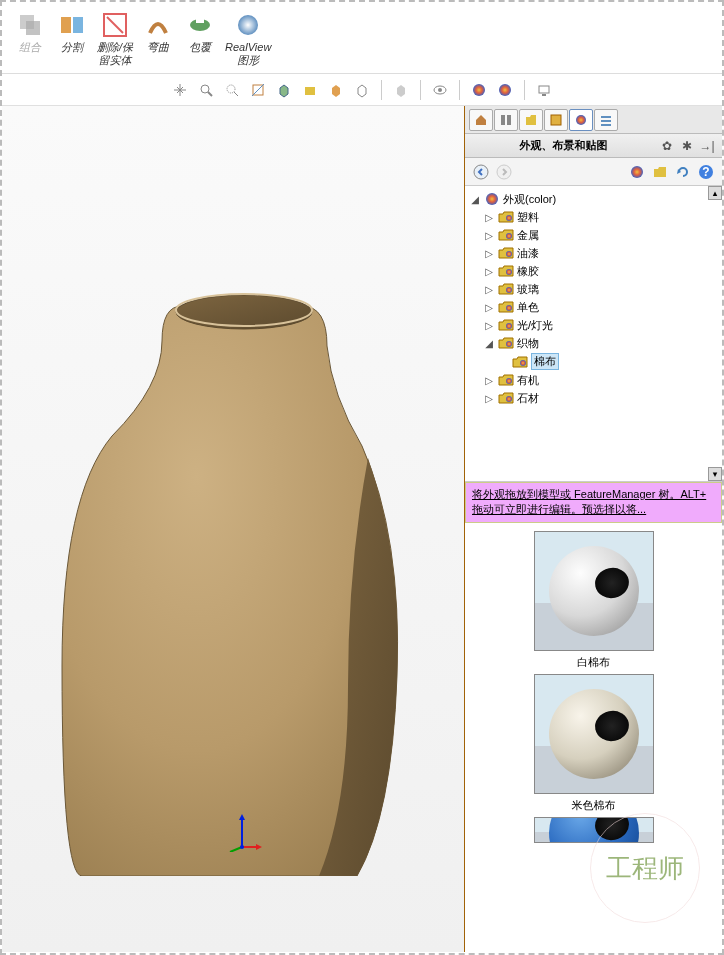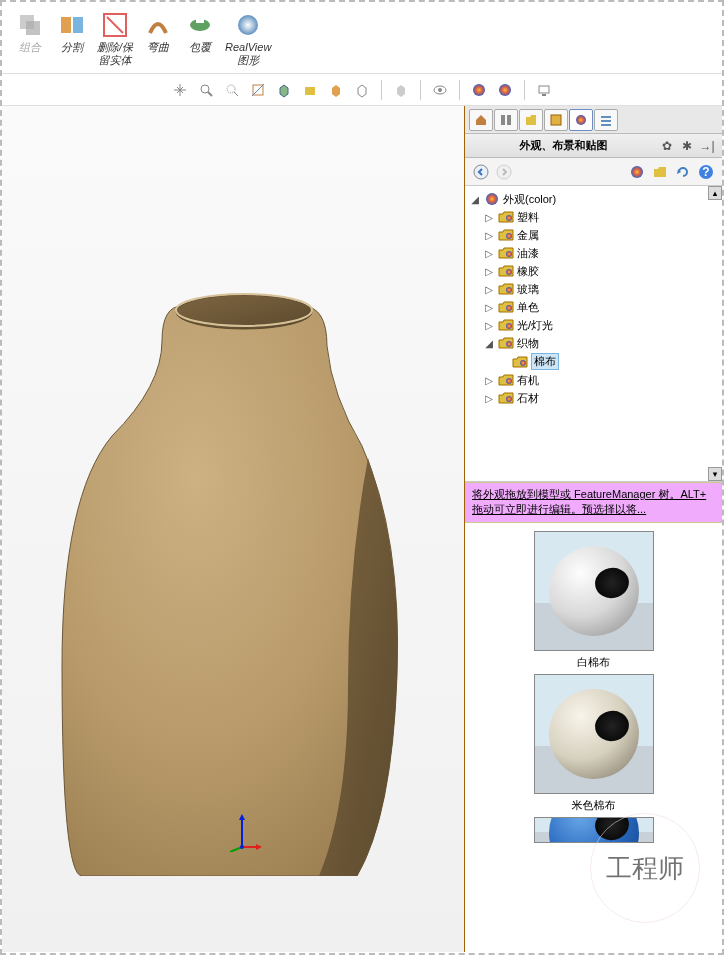--- a/index.html
+++ b/index.html
@@ -35,21 +35,21 @@
 .indent1 { padding-left: 14px; } .indent2 { padding-left: 28px; }
 .hint-title { padding: 3px 6px; background: #f0f0f0; border-bottom: 1px solid #ccc; font-size: 11px; }
 .hint-box { background: #f0abfc; border: 1px solid #cc8; padding: 4px 6px; font-size: 11px; line-height: 1.4; text-decoration: underline; }
 .preview-area { flex: 1; overflow-y: auto; background: #fff; padding: 8px; display: flex; flex-direction: column; align-items: center; gap: 4px; }
 .preview-item { text-align: center; }
 .preview-thumb { width: 120px; height: 120px; border: 1px solid #888; background: linear-gradient(#d8e8f0 0%, #d8e8f0 60%, #c8d0d8 60%, #c8d0d8 100%); position: relative; display: flex; align-items: center; justify-content: center; }
 .sphere { width: 90px; height: 90px; border-radius: 50%; background: radial-gradient(circle at 35% 30%, var(--hi), var(--base) 50%, var(--shadow) 100%); position: relative; }
 .sphere::after { content:''; position:absolute; width:34px; height:30px; border-radius:50%; background: radial-gradient(circle, #222, #000); right:10px; top:22px; transform: rotate(-12deg); }
 .preview-item span { font-size: 11px; display: block; margin-top: 4px; }
 .scroll-arrow { position: absolute; width: 14px; height: 14px; background: #ddd; border: 1px solid #999; display: flex; align-items: center; justify-content: center; font-size: 9px; cursor: pointer; }
-.watermark { position: absolute; right: 22px; bottom: 30px; width: 110px; height: 110px; border: 1px solid #f0d8d8; border-radius: 50%; display: flex; align-items: center; justify-content: center; font-size: 26px; color: #000000; opacity: 0.55; pointer-events: none; }
+.watermark { position: absolute; right: 22px; bottom: 30px; width: 110px; height: 110px; border: 1px solid #f0d8d8; border-radius: 50%; display: flex; align-items: center; justify-content: center; font-size: 26px; color: #4d7c0f; opacity: 0.55; pointer-events: none; }
 </style>
 </head>
 <body>
 
 <div class="toolbar">
   <div class="toolbar-btn disabled">
     <svg class="icon32">
         <rect x="4" y="4" width="14" height="14" fill="#ccc"></rect>
         <rect x="10" y="10" width="14" height="14" fill="#aaa" opacity="0.7"></rect>
       </svg>

